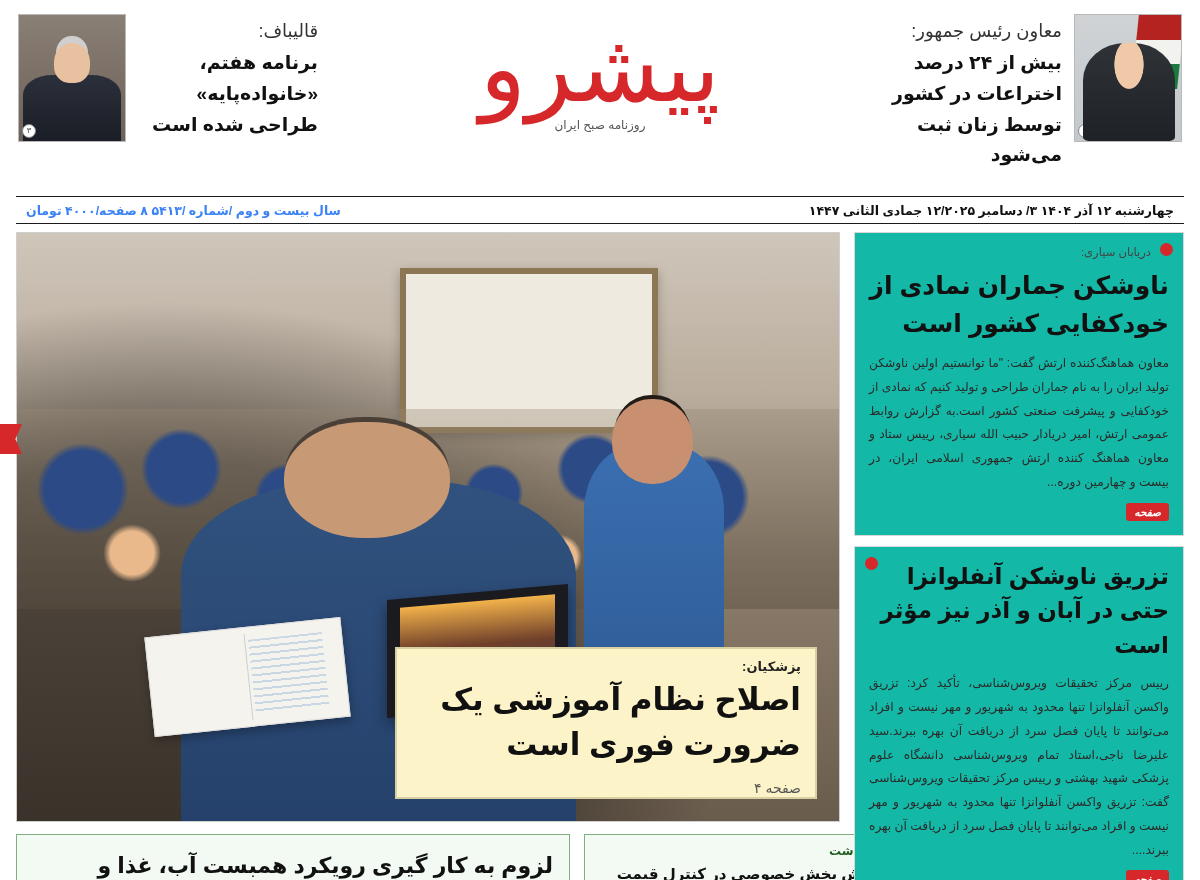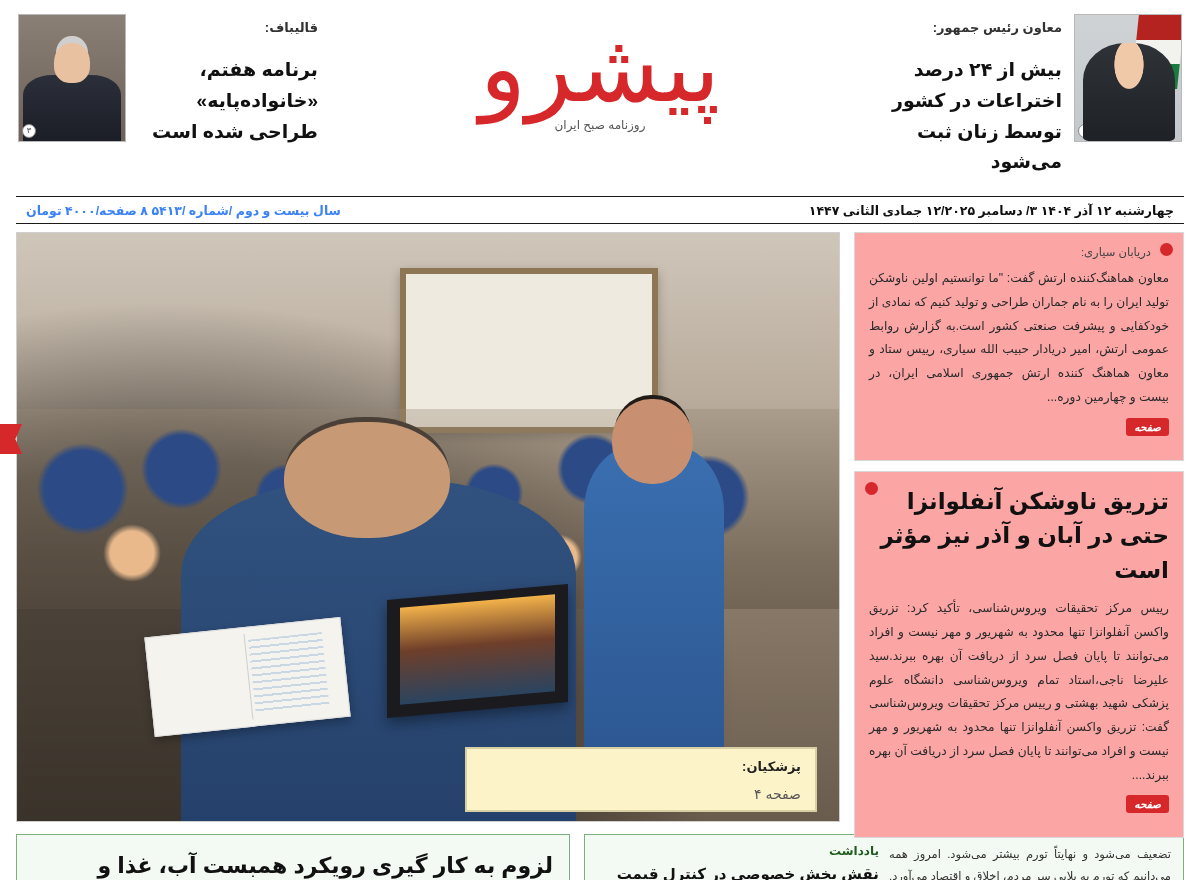--- a/index.html
+++ b/index.html
@@ -81,21 +81,21 @@
     content:"";
     position:absolute; top: 22%; left: 50%; transform: translateX(-50%);
     width: 36px; height: 40px;
     background: #e8c2a0;
     border-radius: 48% 48% 42% 42%;
     box-shadow: 0 -9px 0 -2px #cfcfcf;
   }
 
   .mh-text { flex: 1; text-align: right; direction: rtl; padding-top: 6px; }
   .mh-kicker {
-    font-size: 13px; color: #333; margin-bottom: 20px; font-weight: 700;
+    font-size: 18px; color: #333; margin-bottom: 6px; font-weight: 400;
   }
   .mh-head {
     font-size: 19px; font-weight: 700; color: #111; line-height: 1.62;
   }
   .mh-left .mh-text { text-align: right; }
 
   .mh-center {
     flex: 1;
     text-align: center;
     padding-top: 6px;
@@ -234,40 +234,40 @@
     background:
       repeating-linear-gradient(180deg,#c9d6e4 0 2px, rgba(0,0,0,0) 2px 7px);
   }
   .booklet::after {
     content:"";
     position:absolute; left:50%; top:6%; bottom:6%; width:1px; background:#cfcfcf;
   }
 
   .lead-caption {
     position: absolute;
-    bottom: 9px; right: 22px;
-    width: 352px;
+    bottom: 22px; right: 22px;
+    width: 422px;
     background: #fdf3c8;
     border: 2px solid #d8d0a3;
-    padding: 10px 14px 8px 14px;
+    padding: 10px 14px 1px 14px;
     direction: rtl;
     text-align: right;
   }
   .lead-caption .kicker { font-size: 13px; color: #222; margin-bottom: 4px; font-weight: 700;}
   .lead-caption .title {
     font-size: 31px; font-weight: 700; color: #111; line-height: 1.45;
   }
   .lead-caption .more { font-size: 14px; color: #555; margin-top: 12px; }
 
   
   .card {
     border: 1px solid #d8d8d8;
-    padding: 12px 14px 24px 14px;
-    position: relative;
-    background: #fca5a5;
+    padding: 12px 14px 14px 14px;
+    position: relative;
+    background: #14b8a6;
     direction: rtl;
     text-align: right;
   }
   .card .dot {
     position: absolute; top: 10px; right: 10px;
     width: 13px; height: 13px; border-radius: 50%;
     background: #d6282b;
   }
   .card .kicker {
     font-size: 11.5px; color: #444; margin-bottom: 8px; padding-right: 18px;
@@ -370,20 +370,21 @@
     <span class="mid">سال بیست و دوم /شماره /۵۴۱۳ ۸ صفحه/۴۰۰۰ تومان</span>
   </div>
 
   <div class="content">
 
     <div class="col-right">
 
       <div class="card">
         <span class="dot"></span>
         <div class="kicker">دریابان سیاری:</div>
+        <h2>ناوشکن جماران نمادی از خودکفایی کشور است</h2>
         <p>معاون هماهنگ‌کننده ارتش گفت: "ما توانستیم اولین ناوشکن تولید ایران را به نام جماران طراحی و تولید کنیم که نمادی از خودکفایی و پیشرفت صنعتی کشور است.به گزارش روابط عمومی ارتش، امیر دریادار حبیب الله سیاری، رییس ستاد و معاون هماهنگ کننده ارتش جمهوری اسلامی ایران، در بیست و چهارمین دوره...</p>
         <span class="tag">صفحه</span>
       </div>
 
       <div class="card">
         <span class="dot-left"></span>
         <h2 class="small">تزریق ناوشکن آنفلوانزا حتی در آبان و آذر نیز مؤثر است</h2>
         <p>رییس مرکز تحقیقات ویروس‌شناسی، تأکید کرد: تزریق واکسن آنفلوانزا تنها محدود به شهریور و مهر نیست و افراد می‌توانند تا پایان فصل سرد از دریافت آن بهره ببرند.سید علیرضا ناجی،استاد تمام ویروس‌شناسی دانشگاه علوم پزشکی شهید بهشتی و رییس مرکز تحقیقات ویروس‌شناسی گفت: تزریق واکسن آنفلوانزا تنها محدود به شهریور و مهر نیست و افراد می‌توانند تا پایان فصل سرد از دریافت آن بهره ببرند....</p>
         <span class="tag">صفحه</span>
       </div>
@@ -394,20 +395,21 @@
       <div class="lead">
         <div class="lead-photo">
           <div class="pupils"></div>
           <div class="boy"></div>
           <div class="foreground"></div>
           <div class="laptop"></div>
           <div class="booklet"></div>
         </div>
         <div class="lead-caption">
           <div class="kicker">پزشکیان:</div>
+          <div class="title">اصلاح نظام آموزشی یک ضرورت فوری است</div>
           <div class="more">صفحه ۴</div>
         </div>
       </div>
     </div>
   </div>
 
   <div class="edge-marker"></div>
 
   <div class="bottom">
     <div class="note-box">

